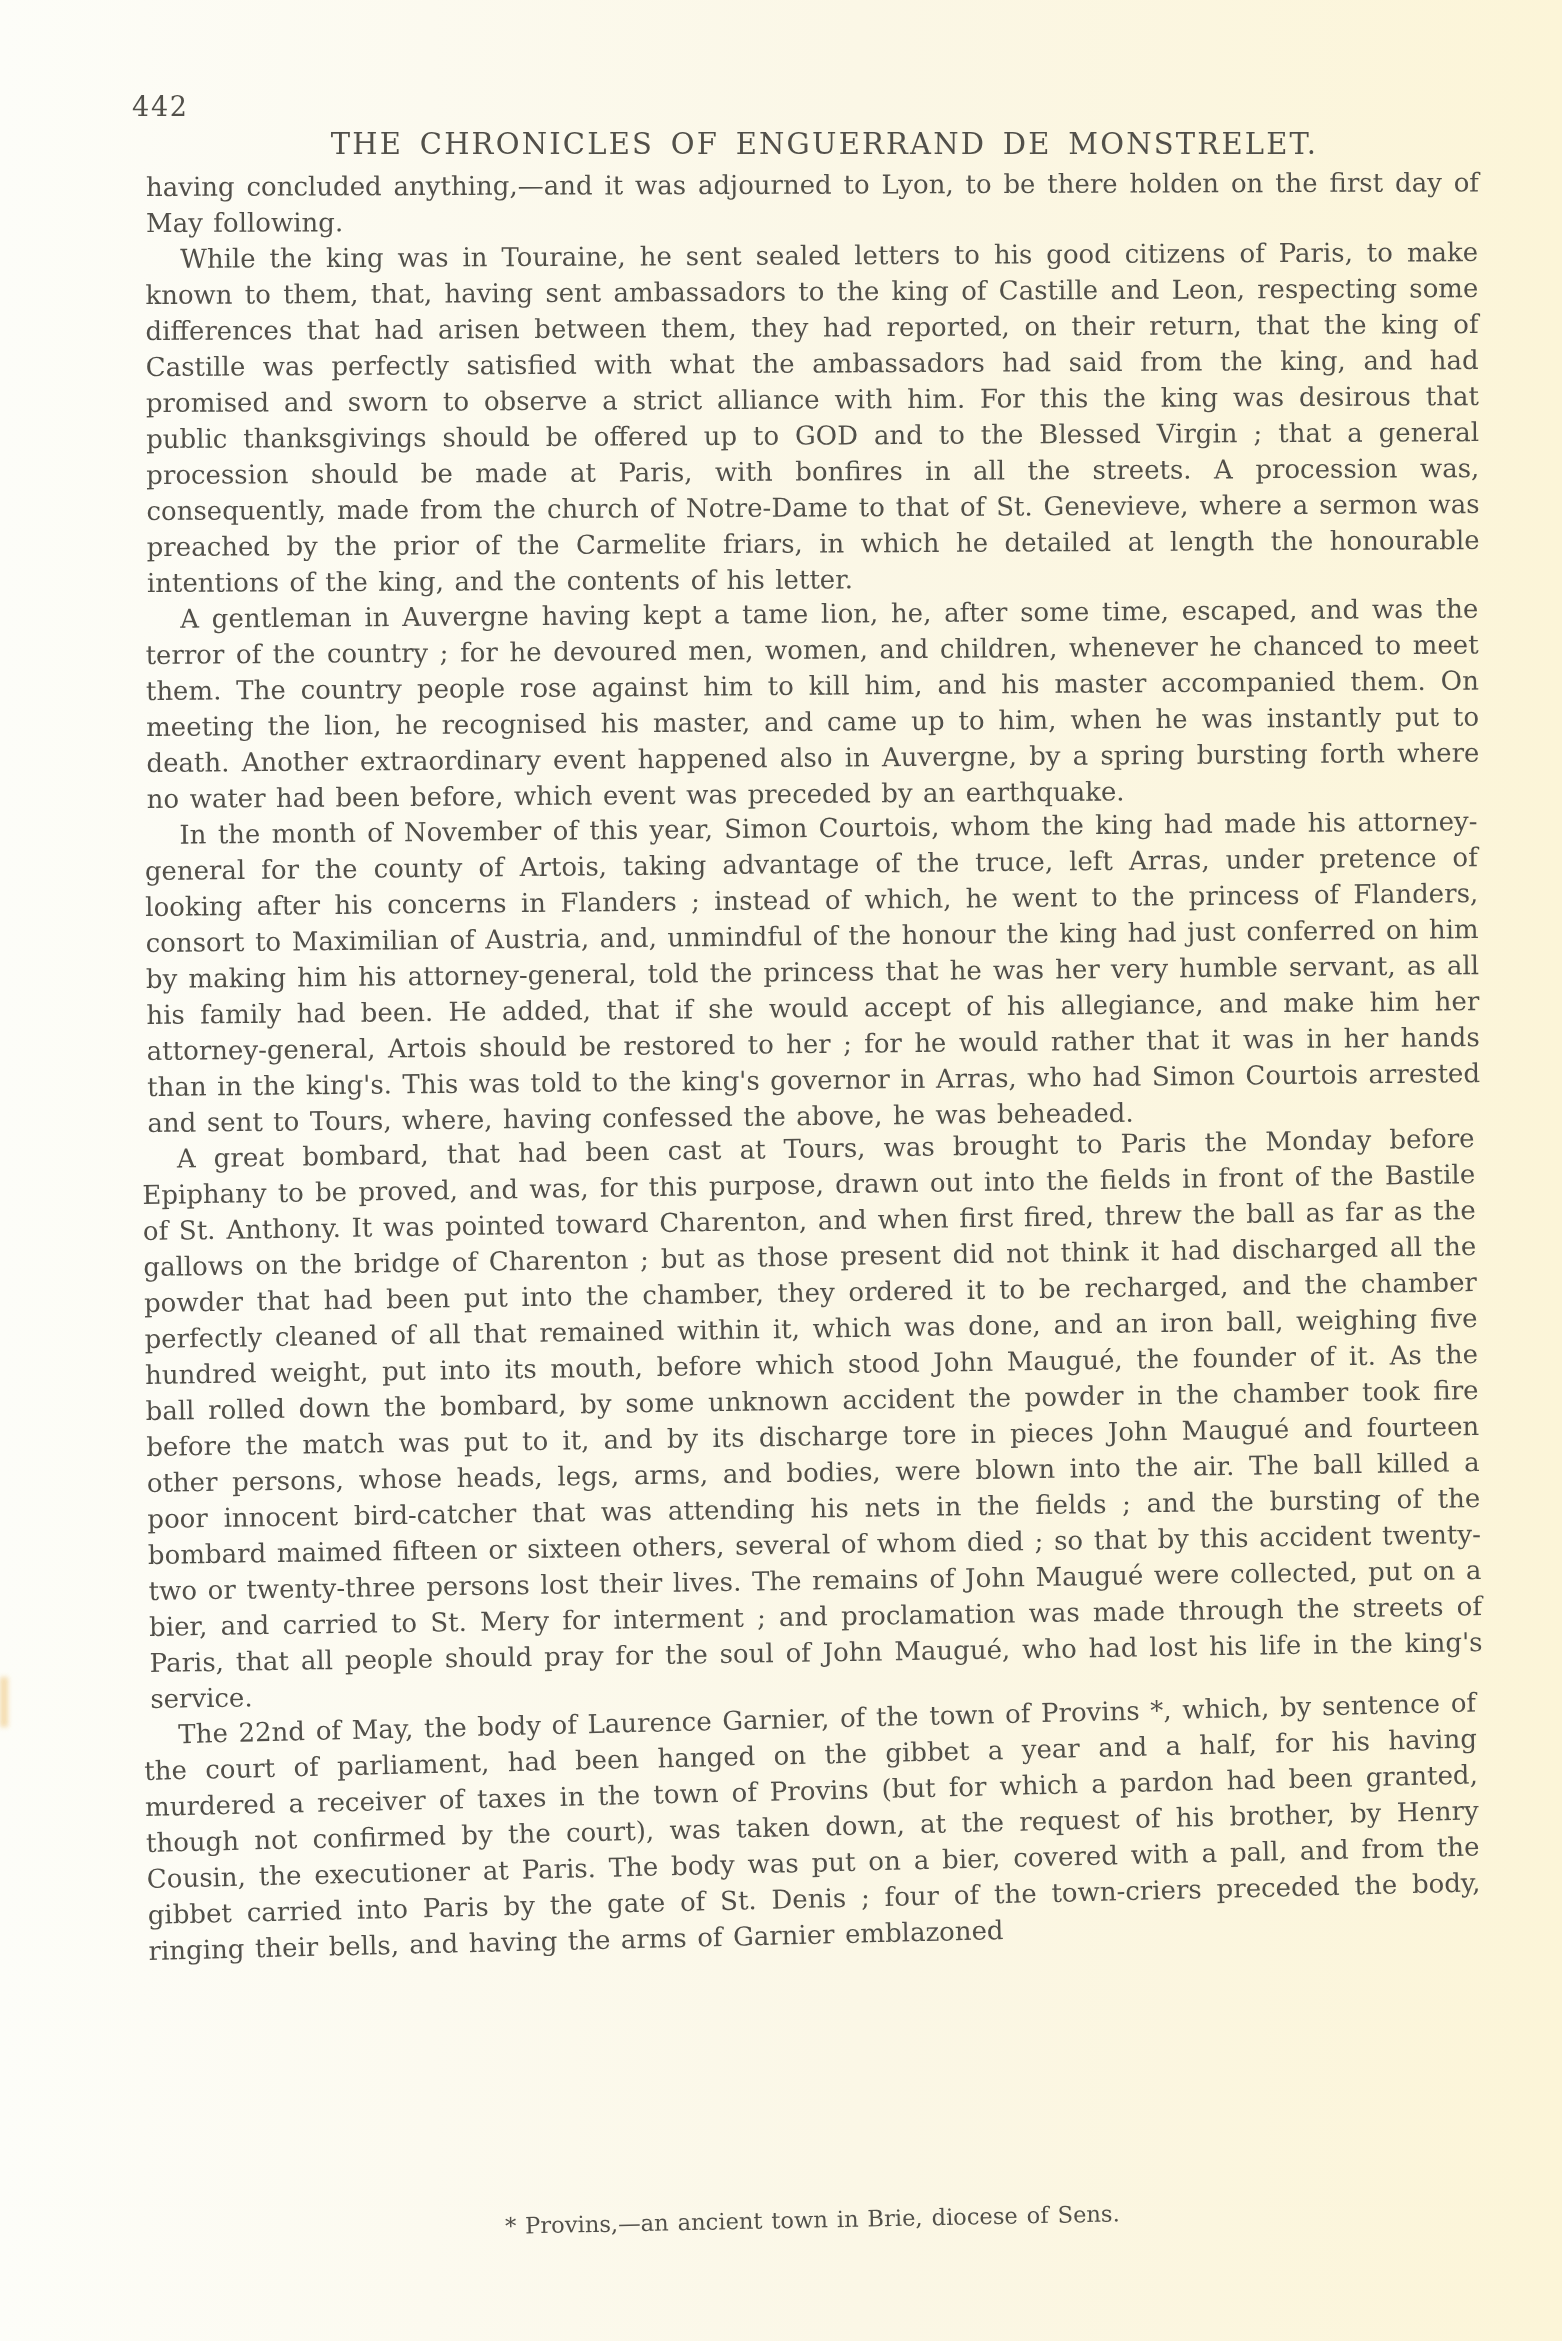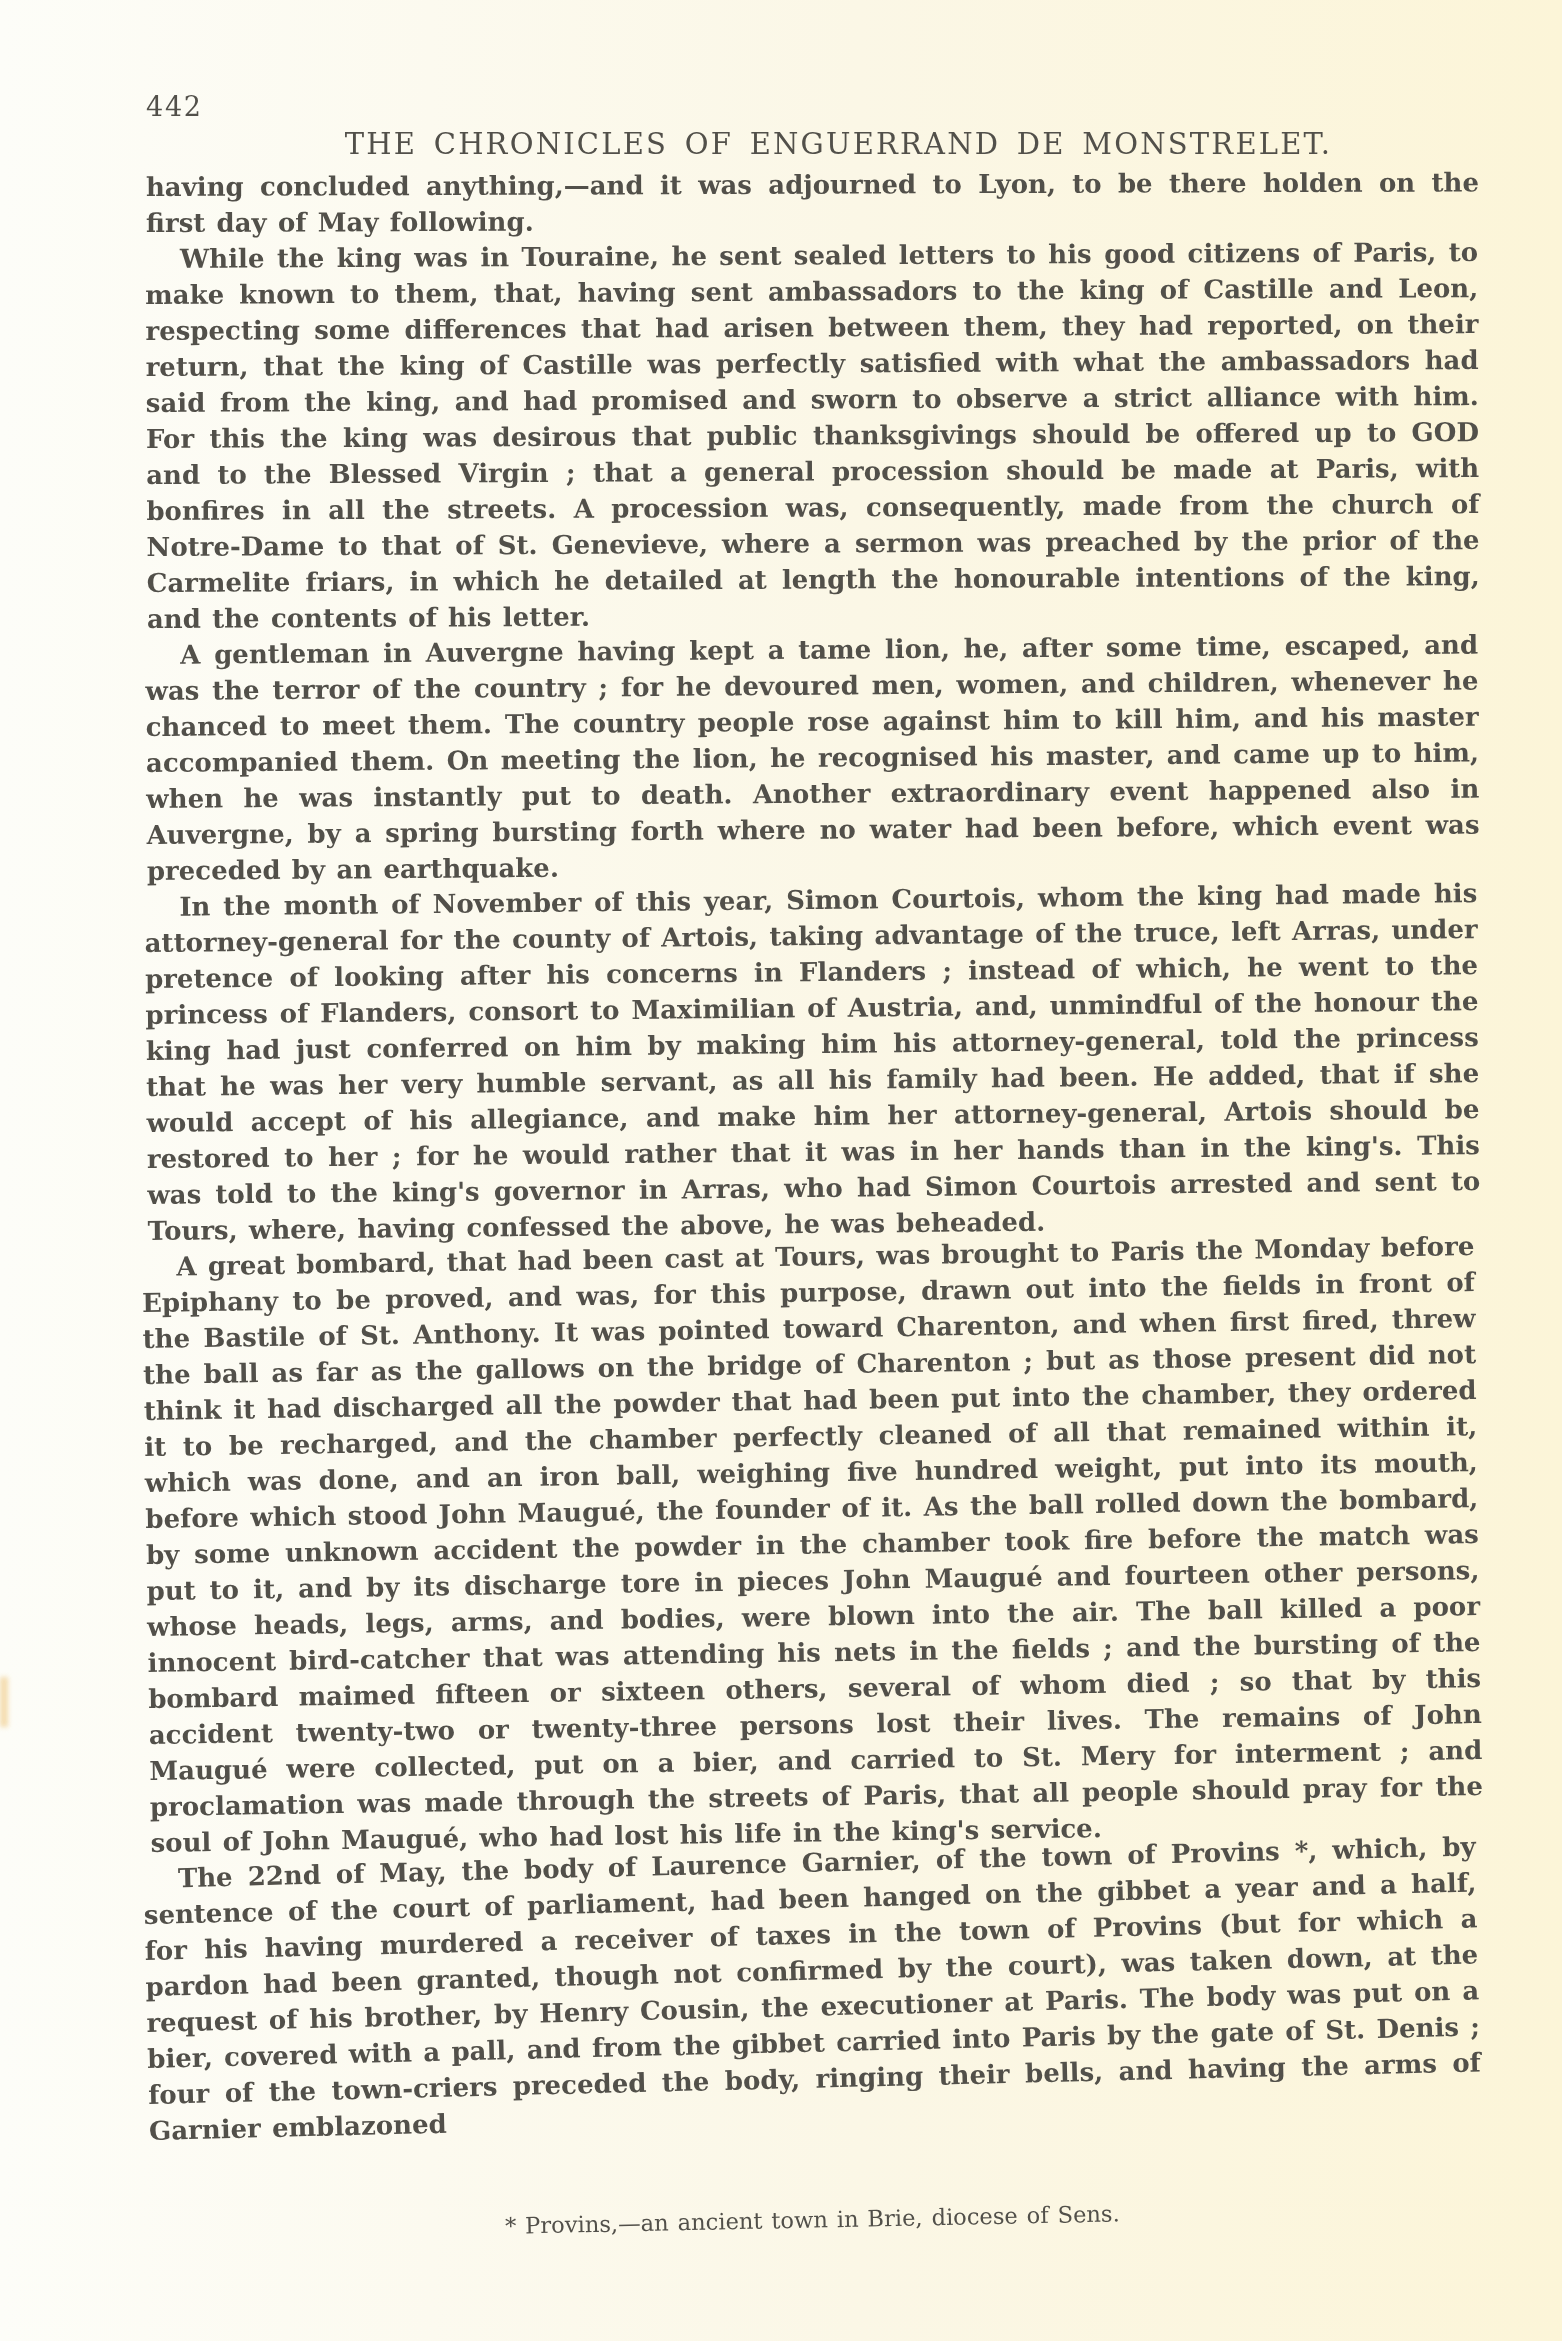--- a/index.html
+++ b/index.html
@@ -11,36 +11,35 @@
   }
   html,body{margin:0;padding:0;}
   body{
     width:1562px;height:2342px;overflow:hidden;position:relative;
     background:linear-gradient(90deg,var(--paper-left) 0%,var(--paper-mid) 55%,var(--paper-right) 100%);
     font-family:"DejaVu Serif","Liberation Serif",serif;
     color:var(--ink);
   }
   .page{position:absolute;inset:0;}
   .header{
-    position:absolute;top:87px;left:146px;width:1333px;height:40px;
+    position:absolute;top:87px;left:132px;width:1333px;height:40px;
   }
   .pagenum{
     position:absolute;left:0;top:3.5px;
     font-size:27px;letter-spacing:1.7px;color:var(--ink);
   }
   .title{
     text-align:center;padding-left:52px;
     font-size:29px;letter-spacing:2.2px;word-spacing:5.2px;
     color:var(--ink);white-space:nowrap;margin-top:40px;
   }
   .textblock{
     position:absolute;top:169px;left:146px;width:1333px;
     font-size:26px;line-height:36px;text-align:justify;
     word-spacing:2.2px;
-    font-weight:bold;
   }
   .textblock p{margin:0;transform-origin:0 50%;}
   .textblock p.indent{text-indent:35px;}
   .r1{transform:rotate(-0.2deg);}
   .r2{transform:rotate(-0.3deg);}
   .r3{transform:rotate(-0.45deg);}
   .r4{transform:rotate(-0.6deg);}
   .r5{transform:rotate(-0.9deg);}
   .r6{transform:rotate(-1.4deg);}
   .footnote{

